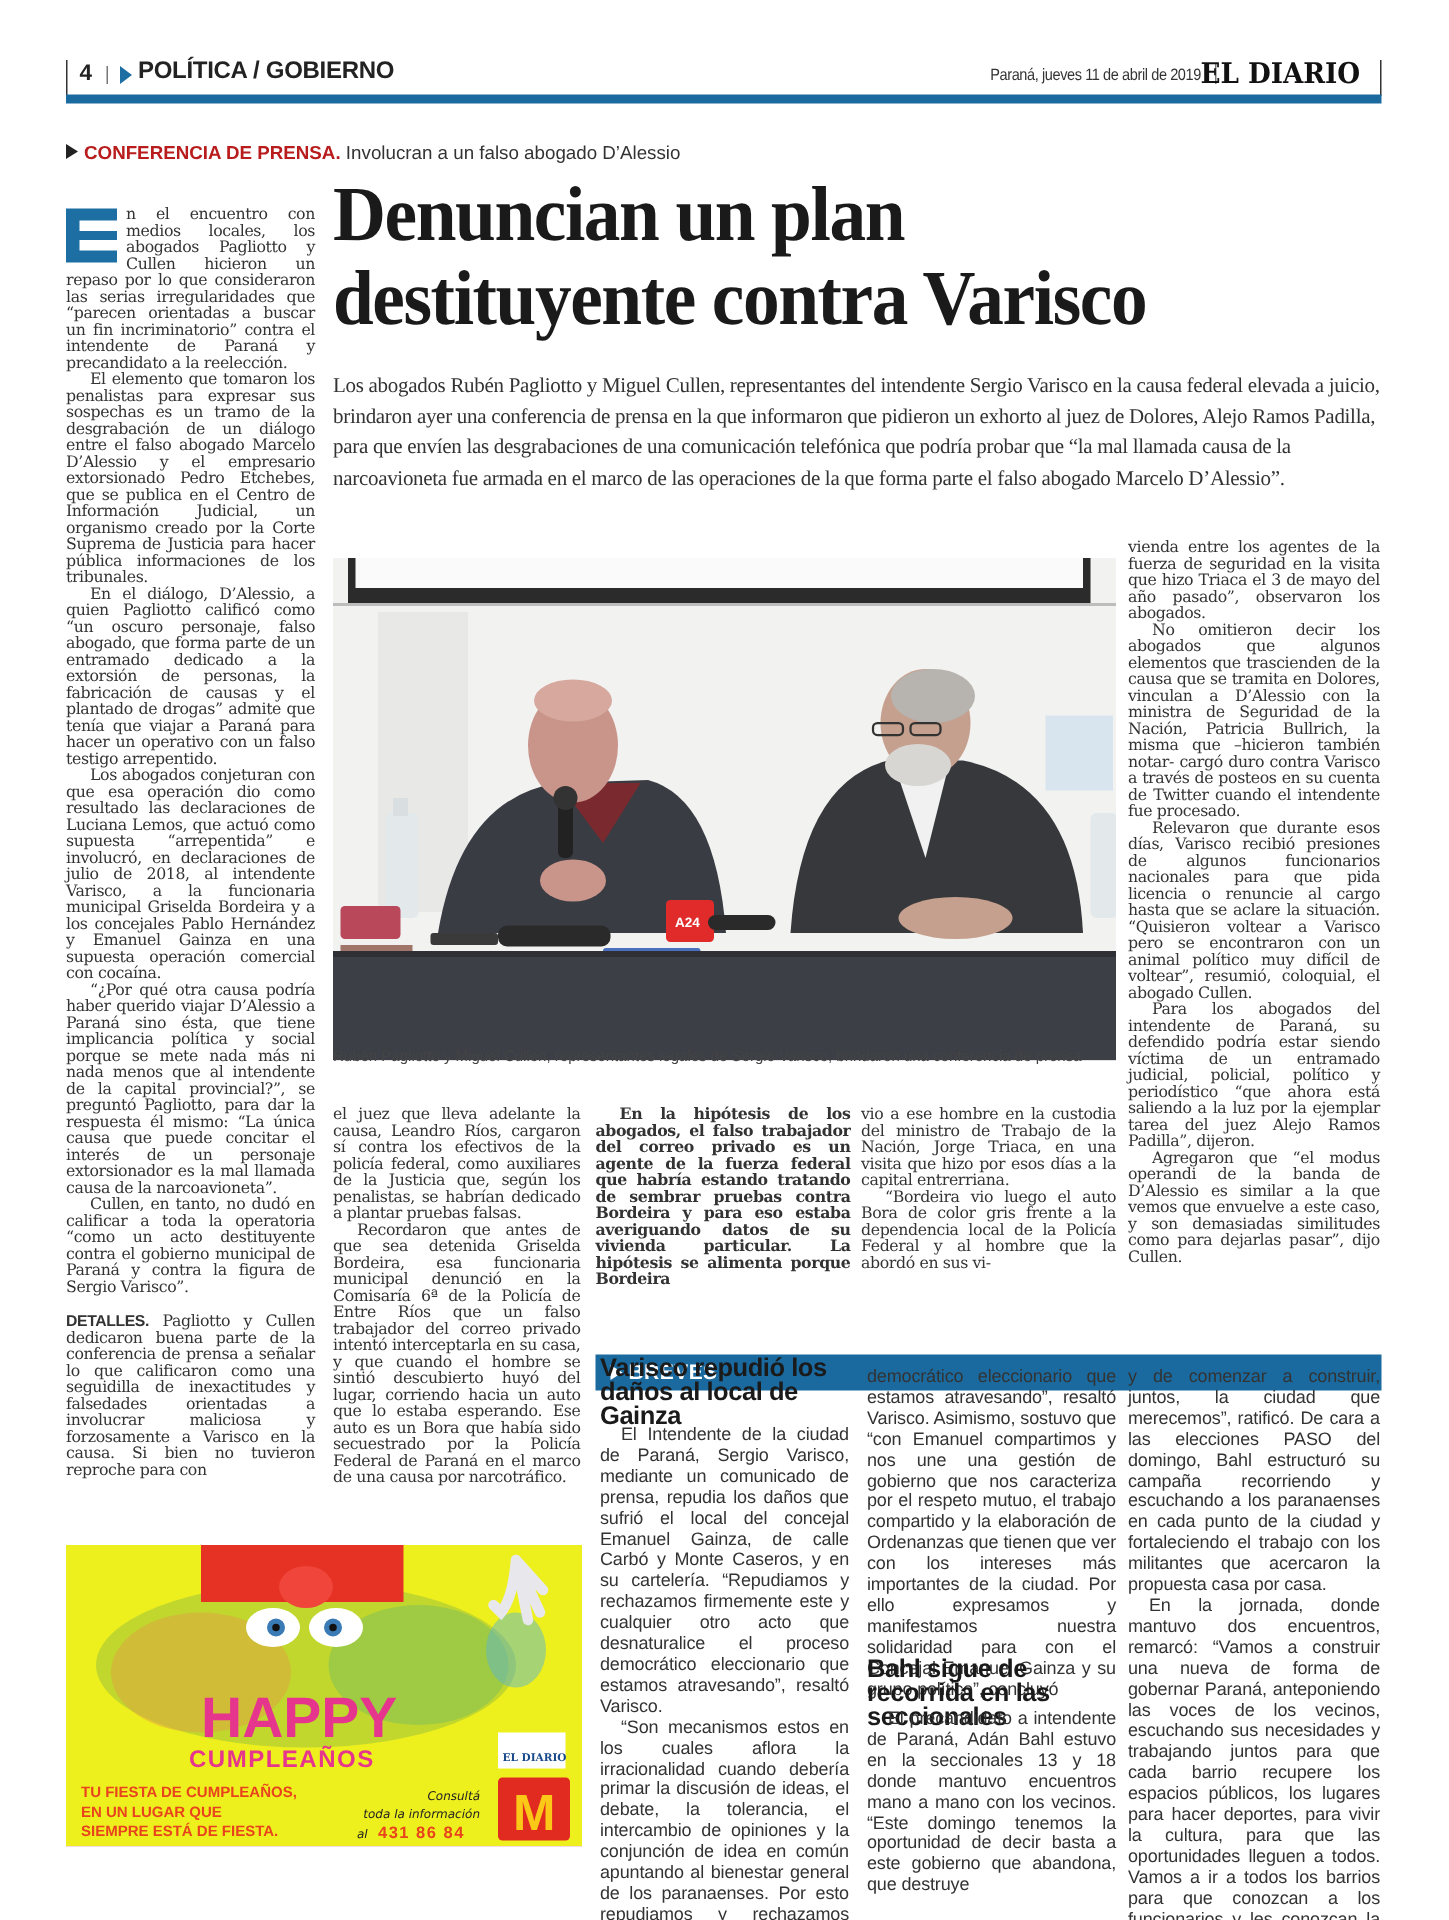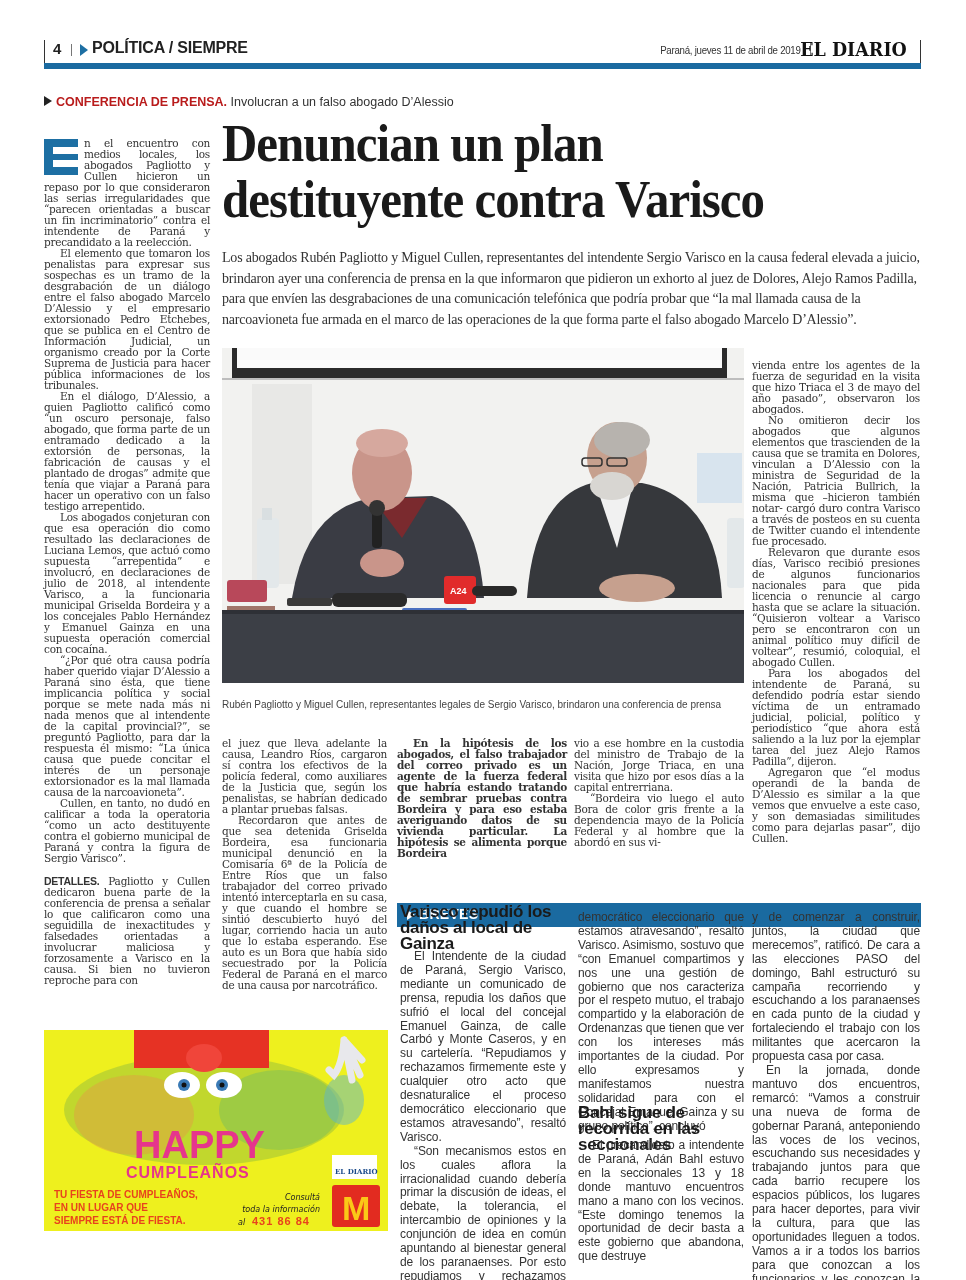--- a/index.html
+++ b/index.html
@@ -30,21 +30,21 @@
   .col { position: absolute; font-family: "DejaVu Serif", serif; font-size: 10.5px; line-height: 11px; color: #333; text-align: justify; hyphens: auto; letter-spacing: -0.25px; }
   .col p { text-indent: 16px; }
   .col p.noindent { text-indent: 0; }
   .col1 { left: 44px; top: 138px; width: 166px; }
   .dropcap { float: left; width: 34px; height: 36px; background: #1d6fa3; color: #1d6fa3; margin: 1px 6px 0 0; position: relative; }
   .dropcap::before { content: ""; position: absolute; left: 9px; top: 8px; width: 25px; height: 7px; background: #fff; }
   .dropcap::after { content: ""; position: absolute; left: 9px; top: 21px; width: 25px; height: 7px; background: #fff; }
   .detalles-lead { font-family: "Liberation Sans", sans-serif; font-weight: bold; color: #333; }
   .gap { height: 12px; }
 
-  .photo { position: absolute; left: 222px; top: 348px; width: 522px; height: 335px; overflow: hidden; background: #f1f1ef; }
+  .photo { position: absolute; left: 222px; top: 372px; width: 522px; height: 335px; overflow: hidden; background: #f1f1ef; }
   .caption { position: absolute; left: 222px; top: 699px; width: 522px; font: 10px "Liberation Sans", sans-serif; color: #444; }
 
   .col-right { left: 752px; top: 360px; width: 168px; }
   .col-b1 { left: 222px; top: 738px; width: 165px; }
   .col-b2 { left: 397px; top: 738px; width: 170px; font-weight: bold; }
   .col-b3 { left: 574px; top: 738px; width: 170px; }
 
   .breves-bar { position: absolute; left: 397px; top: 873px; width: 524px; height: 24px; background: #1a6aa0; margin-top: 30px; }
   .breves-bar .tri { position: absolute; left: 10px; top: 7px; width: 0; height: 0; border-top: 5px solid transparent; border-bottom: 5px solid transparent; border-left: 8px solid #fff; }
   .breves-bar .lbl { position: absolute; left: 22px; top: 3px; font: bold 14px "Liberation Sans", sans-serif; color: #fff; letter-spacing: 0.3px; }
@@ -63,21 +63,21 @@
   .ad { position: absolute; left: 44px; top: 1030px; width: 344px; height: 201px; background: #f0abfc; overflow: hidden; }
 </style>
 </head>
 <body>
 
 <div class="header">
   <div class="vbar-l"></div>
   <span class="pagenum">4</span>
   <div class="sep"></div>
   <div class="tri"></div>
-  <span class="section">POLÍTICA / SIEMPRE</span>
+  <span class="section">POLÍTICA / GOBIERNO</span>
   <span class="date">Paraná, jueves 11 de abril de 2019</span>
   <div class="sep2"></div>
   <span class="brand">EL DIARIO</span>
   <div class="vbar-r"></div>
   <div class="rule"></div>
 </div>
 
 <div class="kicker">
   <span class="tri"></span><span class="k1">CONFERENCIA DE PRENSA.</span>
   <span class="k2">Involucran a un falso abogado D’Alessio</span>
@@ -156,21 +156,21 @@
 
 <div class="col col-b1">
   <p class="noindent">el juez que lleva adelante la causa, Leandro Ríos, cargaron sí contra los efectivos de la policía federal, como auxiliares de la Justicia que, según los penalistas, se habrían dedicado a plantar pruebas falsas.</p>
   <p>Recordaron que antes de que sea detenida Griselda Bordeira, esa funcionaria municipal denunció en la Comisaría 6ª de la Policía de Entre Ríos que un falso trabajador del correo privado intentó interceptarla en su casa, y que cuando el hombre se sintió descubierto huyó del lugar, corriendo hacia un auto que lo estaba esperando. Ese auto es un Bora que había sido secuestrado por la Policía Federal de Paraná en el marco de una causa por narcotráfico.</p>
 </div>
 <div class="col col-b2">
   <p>En la hipótesis de los abogados, el falso trabajador del correo privado es un agente de la fuerza federal que habría estando tratando de sembrar pruebas contra Bordeira y para eso estaba averiguando datos de su vivienda particular. La hipótesis se alimenta porque Bordeira</p>
 </div>
 <div class="col col-b3">
   <p class="noindent">vio a ese hombre en la custodia del ministro de Trabajo de la Nación, Jorge Triaca, en una visita que hizo por esos días a la capital entrerriana.</p>
-  <p>“Bordeira vio luego el auto Bora de color gris frente a la dependencia mayo de la Policía Federal y al hombre que la abordó en sus vi-</p>
+  <p>“Bordeira vio luego el auto Bora de color gris frente a la dependencia local de la Policía Federal y al hombre que la abordó en sus vi-</p>
 </div>
 
 <div class="breves-bar">
   <div class="tri"></div>
   <span class="lbl">BREVES</span>
 </div>
 
 <h2 class="brief-title bt1">Varisco repudió los daños al  local de  Gainza</h2>
 <div class="bcol bc1">
   <p>El Intendente de la ciudad de Paraná, Sergio Varisco, mediante un comunicado de prensa, repudia los daños que sufrió el local del concejal Emanuel Gainza, de calle Carbó y Monte Caseros, y en su cartelería. “Repudiamos y rechazamos firmemente este y cualquier otro acto que desnaturalice el proceso democrático eleccionario que estamos atravesando”, resaltó Varisco.</p>

